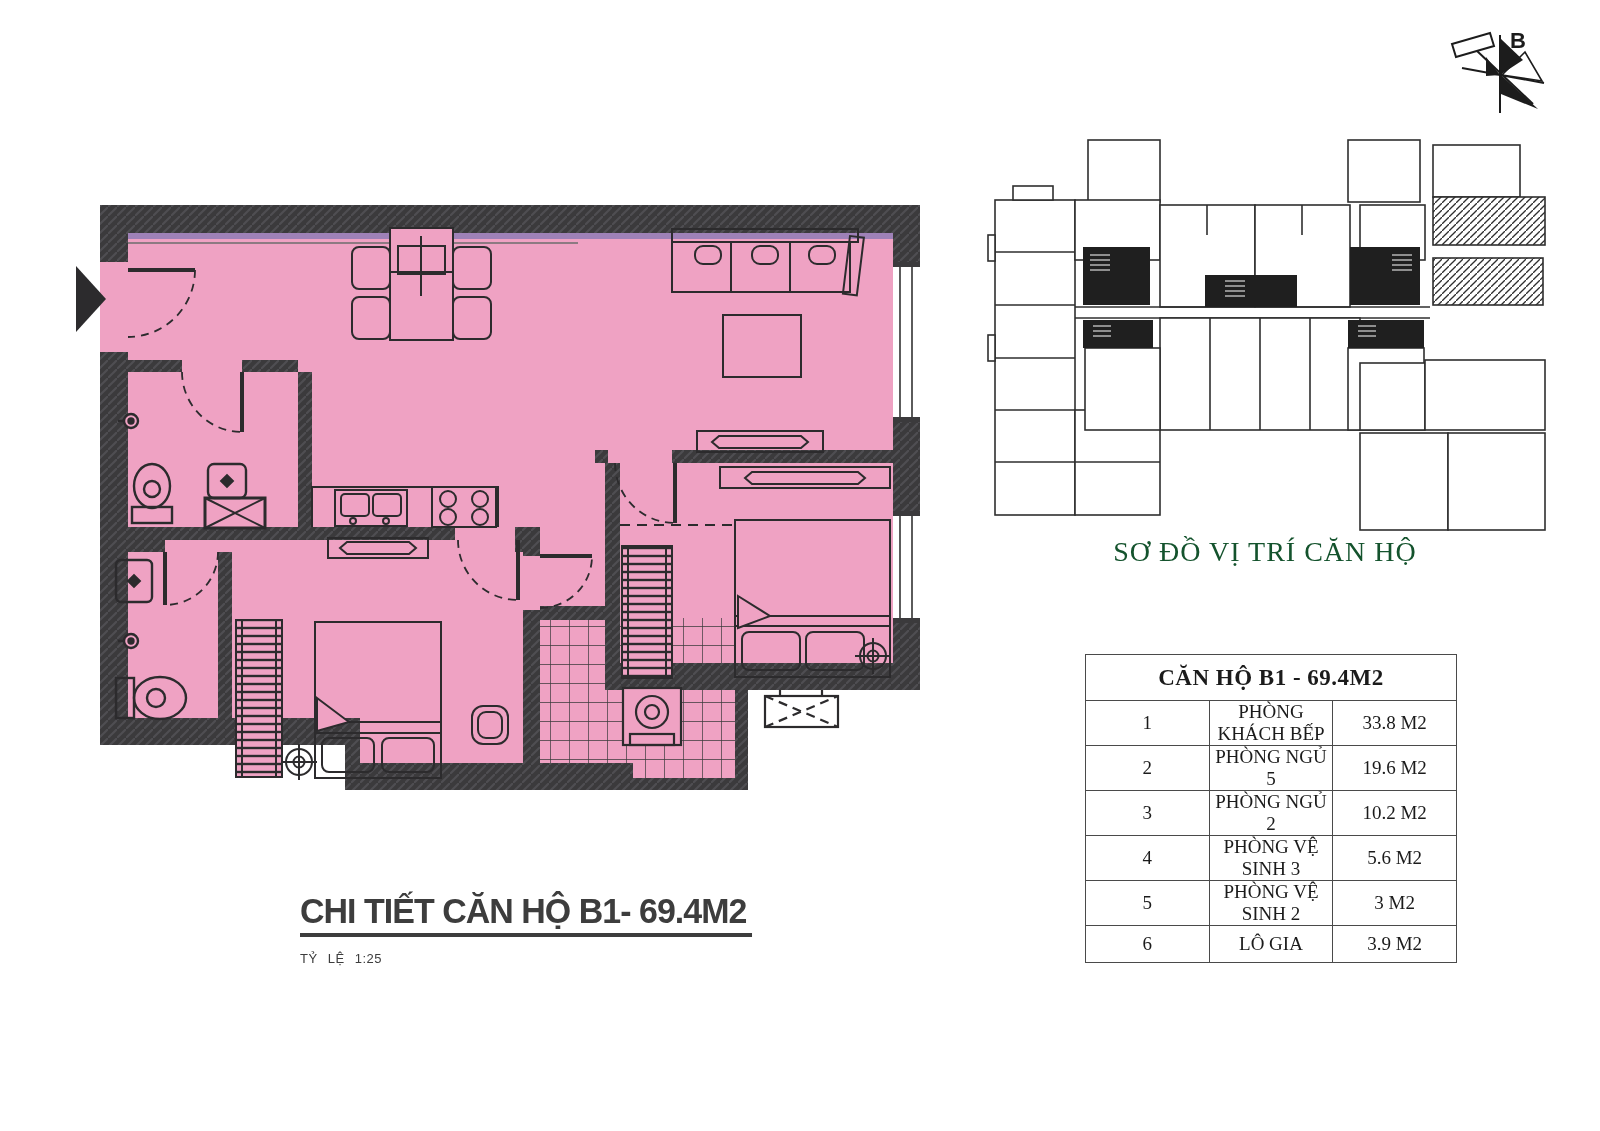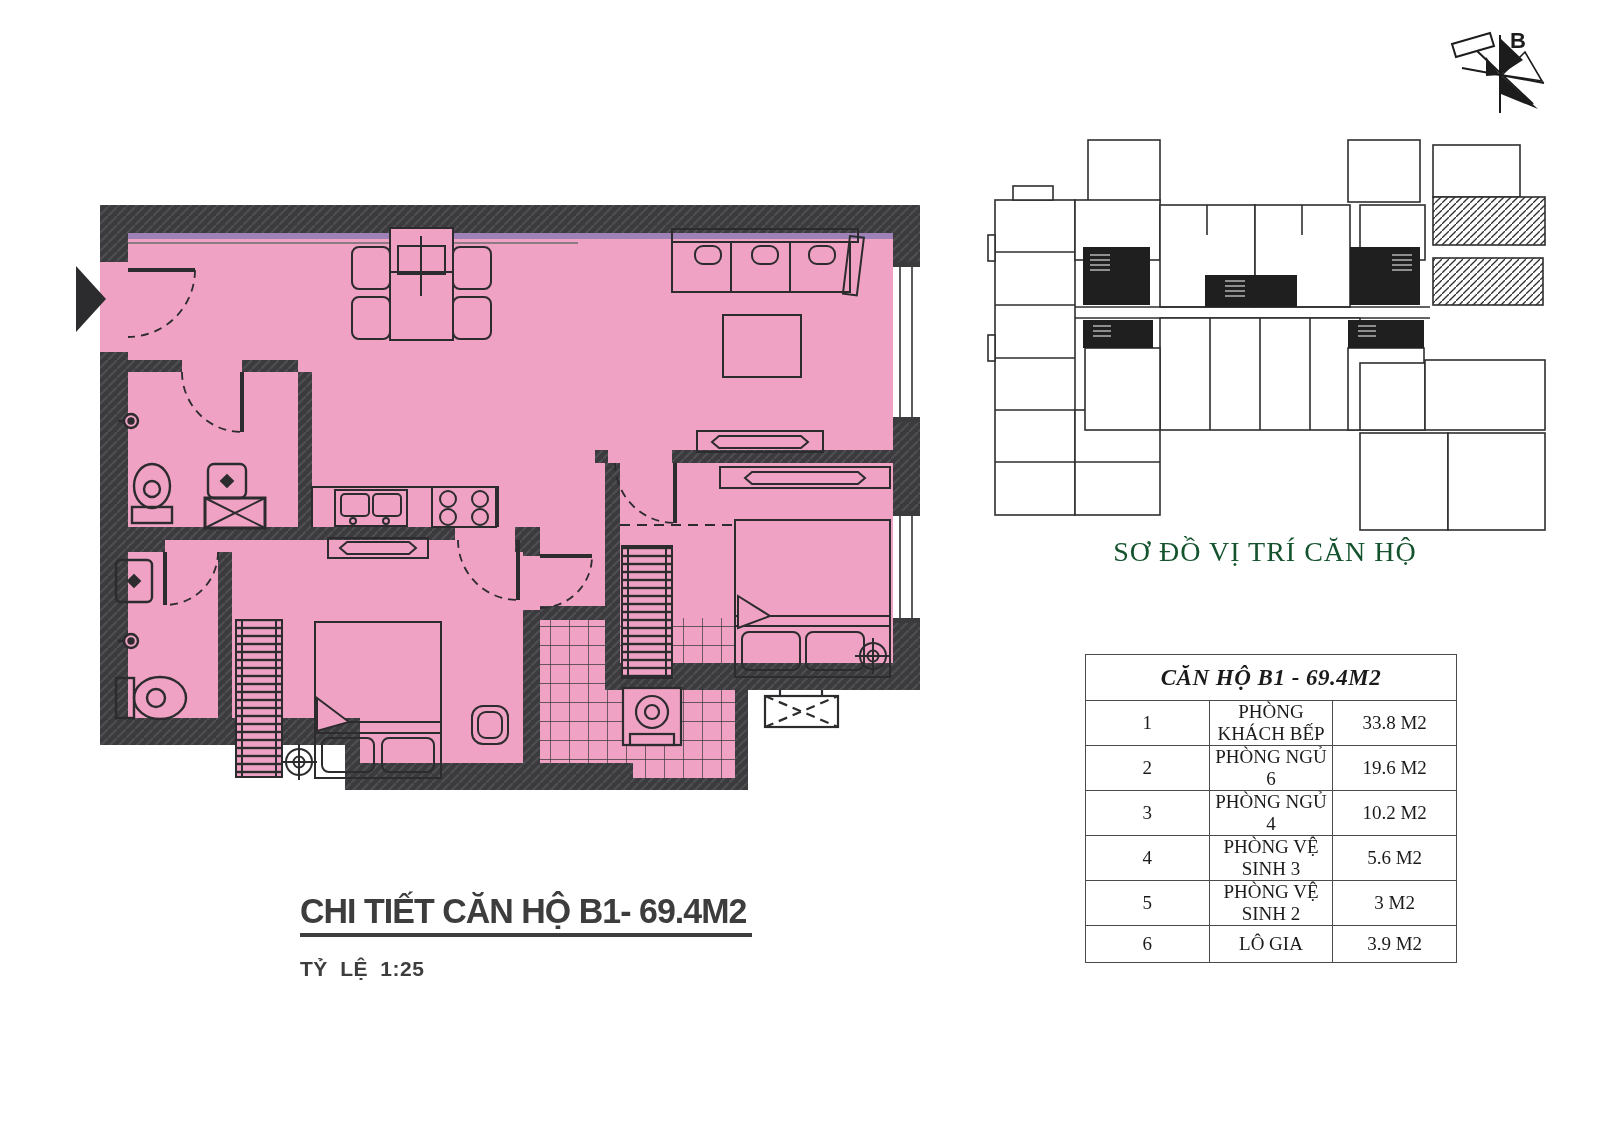--- a/index.html
+++ b/index.html
@@ -5,33 +5,33 @@
   html,body{margin:0;padding:0;background:#ffffff;}
   body{width:1600px;height:1131px;position:relative;overflow:hidden;
        font-family:"Liberation Sans",sans-serif;color:#3a3a3a;}
   .abs{position:absolute;}
   
   #detail-title-block{left:300px;top:892px;}
   #detail-title{font-family:"Liberation Sans",sans-serif;font-weight:bold;
     font-size:35px;letter-spacing:-1px;color:#3d3d3d;white-space:nowrap;
     display:inline-block;transform:scaleX(.97);transform-origin:left;
     border-bottom:4px solid #3d3d3d;padding:0 6px 2px 0;line-height:1.1;}
-  #detail-scale{font-size:21px;font-weight:bold;color:#3d3d3d;margin-top:20px;
+  #detail-scale{font-size:13px;font-weight:normal;color:#3d3d3d;margin-top:14px;
     letter-spacing:.5px;word-spacing:6px;}
   
   #keyplan-caption{left:980px;top:536px;width:570px;text-align:center;
     font-family:"Liberation Serif",serif;font-size:28px;color:#14532d;
     letter-spacing:1px;}
   
   #area-table{left:1085px;top:654px;width:372px;border-collapse:collapse;
     font-family:"Liberation Serif",serif;color:#1b1b1b;background:#fff;
     table-layout:fixed;}
   #area-table td,#area-table th{border:1.6px solid #4a4a4a;text-align:center;
     vertical-align:middle;padding:0;}
-  #area-table .t-title{height:45px;font-size:23px;font-weight:bold;letter-spacing:.5px;font-style:italic;}
+  #area-table .t-title{height:45px;font-size:23px;font-weight:bold;letter-spacing:.5px;}
   #area-table .t-head{height:37px;font-size:19px;font-weight:normal;}
   #area-table .t-row{height:37px;font-size:19px;}
   #area-table .c-stt{width:60px;}
   #area-table .c-room{width:187px;}
   #area-table .c-area{width:125px;}
 </style>
 </head>
 <body>
 
 <svg class="abs" style="left:70px;top:190px" width="860" height="610" viewBox="70 190 860 610">
@@ -343,26 +343,26 @@
       <tr>
     <td class="t-title" colspan="3">CĂN HỘ B1 - 69.4M2</td>
   </tr>
   <tr class="t-row">
     <td>1</td>
     <td>PHÒNG KHÁCH BẾP</td>
     <td>33.8 M2</td>
   </tr>
   <tr class="t-row">
     <td>2</td>
-    <td>PHÒNG NGỦ 6</td>
+    <td>PHÒNG NGỦ 5</td>
     <td>19.6 M2</td>
   </tr>
   <tr class="t-row">
     <td>3</td>
-    <td>PHÒNG NGỦ 4</td>
+    <td>PHÒNG NGỦ 2</td>
     <td>10.2 M2</td>
   </tr>
   <tr class="t-row">
     <td>4</td>
     <td>PHÒNG VỆ SINH 3</td>
     <td>5.6 M2</td>
   </tr>
   <tr class="t-row">
     <td>5</td>
     <td>PHÒNG VỆ SINH 2</td>

